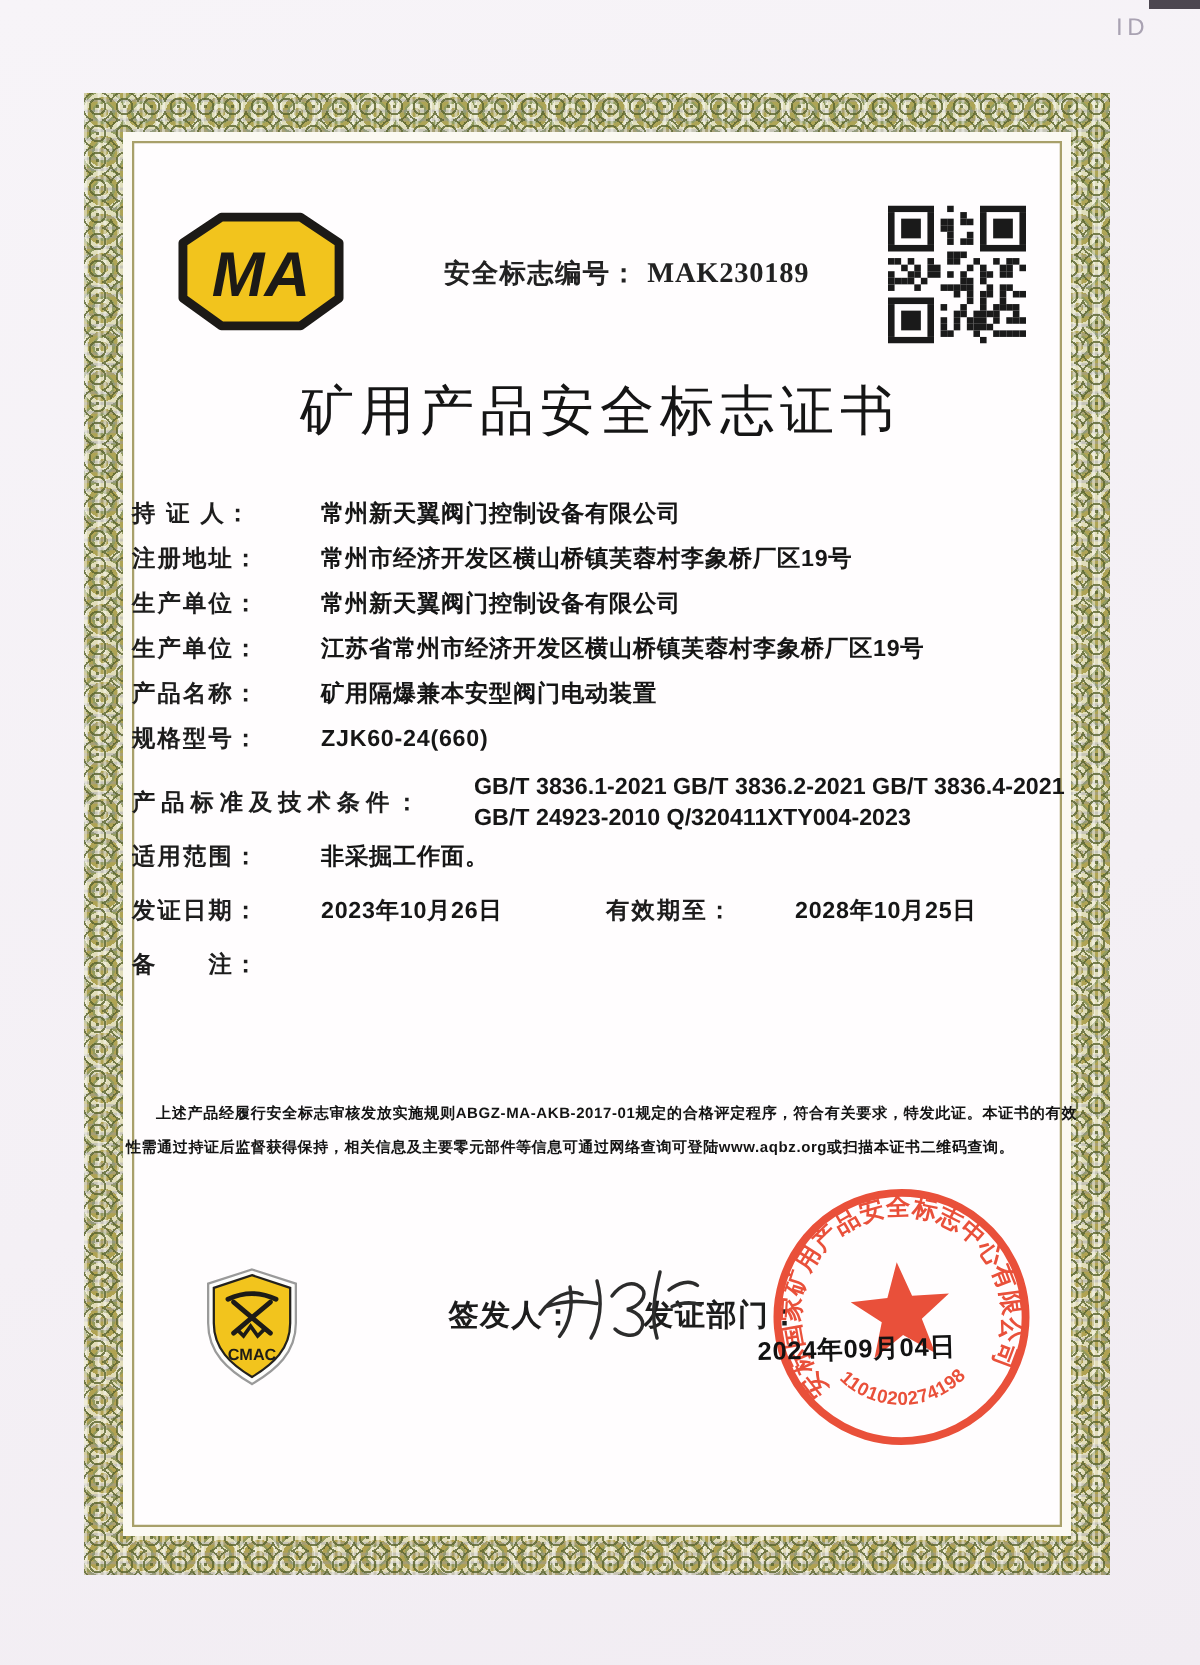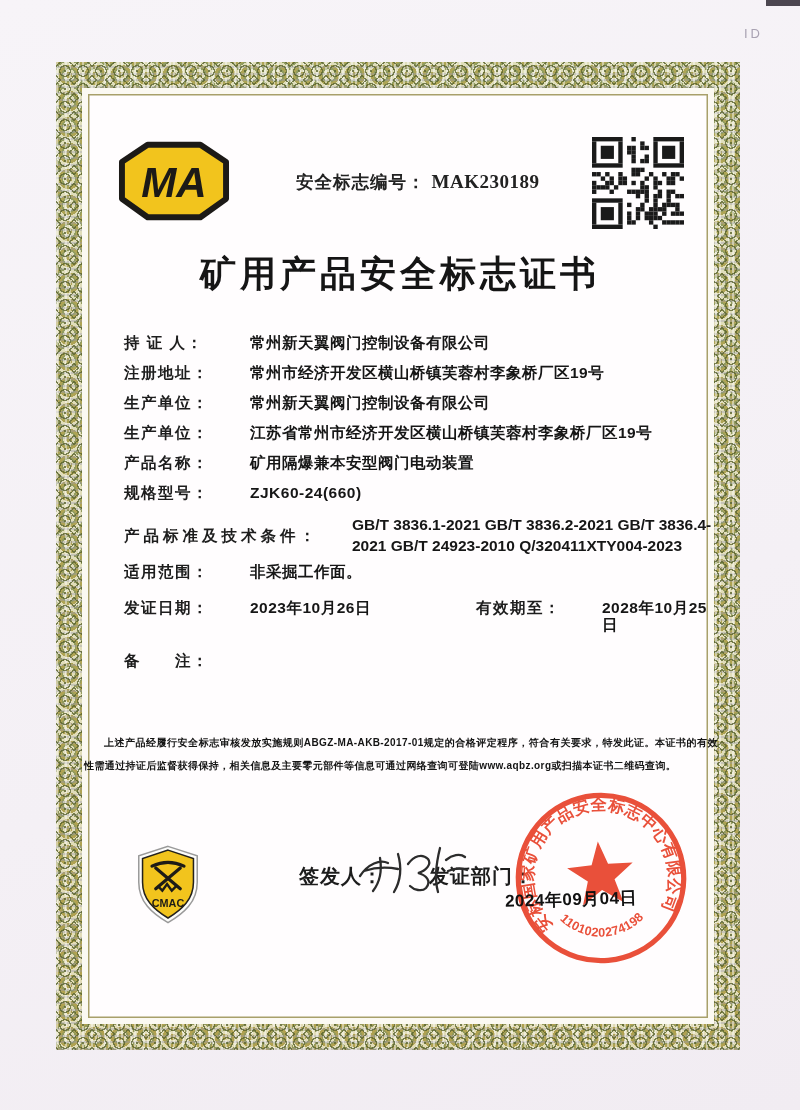--- a/index.html
+++ b/index.html
@@ -3,21 +3,21 @@
 <meta charset="utf-8">
 <style>
   html,body{margin:0;padding:0;background:#e9e5ec;}
   .sheet{
     position:relative; width:800px; height:1110px; overflow:hidden;
     background:linear-gradient(160deg,#f7f4f8 0%,#f4f0f5 60%,#f1ecf2 100%);
     font-family:"Liberation Sans","DejaVu Sans",sans-serif;
     color:#1b1b1b;
   }
   .scan-edge{position:absolute;right:0;top:0;width:34px;height:6px;background:#2e2833;opacity:.85;}
-  .id-mark{position:absolute;left:744px;top:10px;font-size:13px;color:#a9a2b2;letter-spacing:3px;margin-top:16px;}
+  .id-mark{position:absolute;left:744px;top:10px;font-size:16px;color:#a9a2b2;letter-spacing:3px;}
 
   
   .frame{
     position:absolute;left:56px;top:62px;width:684px;height:988px;box-sizing:border-box;padding:26px;
     background:
       repeating-radial-gradient(circle at 9px 9px, rgba(90,100,46,.8) 0 1.2px, transparent 1.2px 4.6px),
       repeating-linear-gradient(90deg, rgba(255,255,255,.45) 0 2px, transparent 2px 9px),
       repeating-linear-gradient(0deg, rgba(152,152,178,.35) 0 2px, transparent 2px 7px),
       repeating-radial-gradient(circle at 13px 13px, rgba(171,158,76,.85) 0 3px, rgba(228,224,192,.9) 3px 6px, rgba(138,148,88,.85) 6px 7.5px),
       linear-gradient(180deg,#b7c890 0%,#c2c283 55%,#c9b46a 100%);
@@ -29,28 +29,28 @@
   }
 
   
   .ma-logo{position:absolute;left:118px;top:139px;width:112px;height:84px;}
   .cert-no{position:absolute;left:296px;top:170px;font-size:17.5px;font-weight:600;letter-spacing:1px;color:#222;}
   .cert-no .num{font-family:"Liberation Serif","DejaVu Serif",serif;font-size:19px;font-weight:600;letter-spacing:.5px;margin-left:6px;}
   .qr{position:absolute;left:592px;top:137px;width:92px;height:92px;}
 
   .doc-title{
     position:absolute;left:0;top:250px;width:800px;text-align:center;
-    font-size:36px;font-weight:700;letter-spacing:4px;color:#151515;
+    font-size:36px;font-weight:400;letter-spacing:4px;color:#151515;
     font-family:"Liberation Sans","DejaVu Sans",sans-serif;
   }
 
   
   .fields{position:absolute;left:88px;top:334px;width:630px;font-size:15.5px;font-weight:700;}
   .row{display:flex;align-items:flex-start;line-height:17px;margin-bottom:13px;}
-  .flabel{flex:0 0 126px;letter-spacing:1.5px;color:#1d1d1d;padding-left:36px;}
+  .flabel{flex:0 0 126px;letter-spacing:1.5px;color:#1d1d1d;}
   .fvalue{color:#161616;letter-spacing:.5px;}
   .row.standards{margin-bottom:7px;}
   .row.standards .flabel{flex:0 0 228px;letter-spacing:4px;align-self:center;}
   .row.standards .fvalue{width:396px;line-height:21px;letter-spacing:0;}
   .row.scope{margin-bottom:19px;align-items:center;}
   .row.dates{margin-bottom:19px;}
   .row.dates .issue{flex:0 0 190px;}
   .remark-row .flabel{flex:0 0 200px;}
 
   

